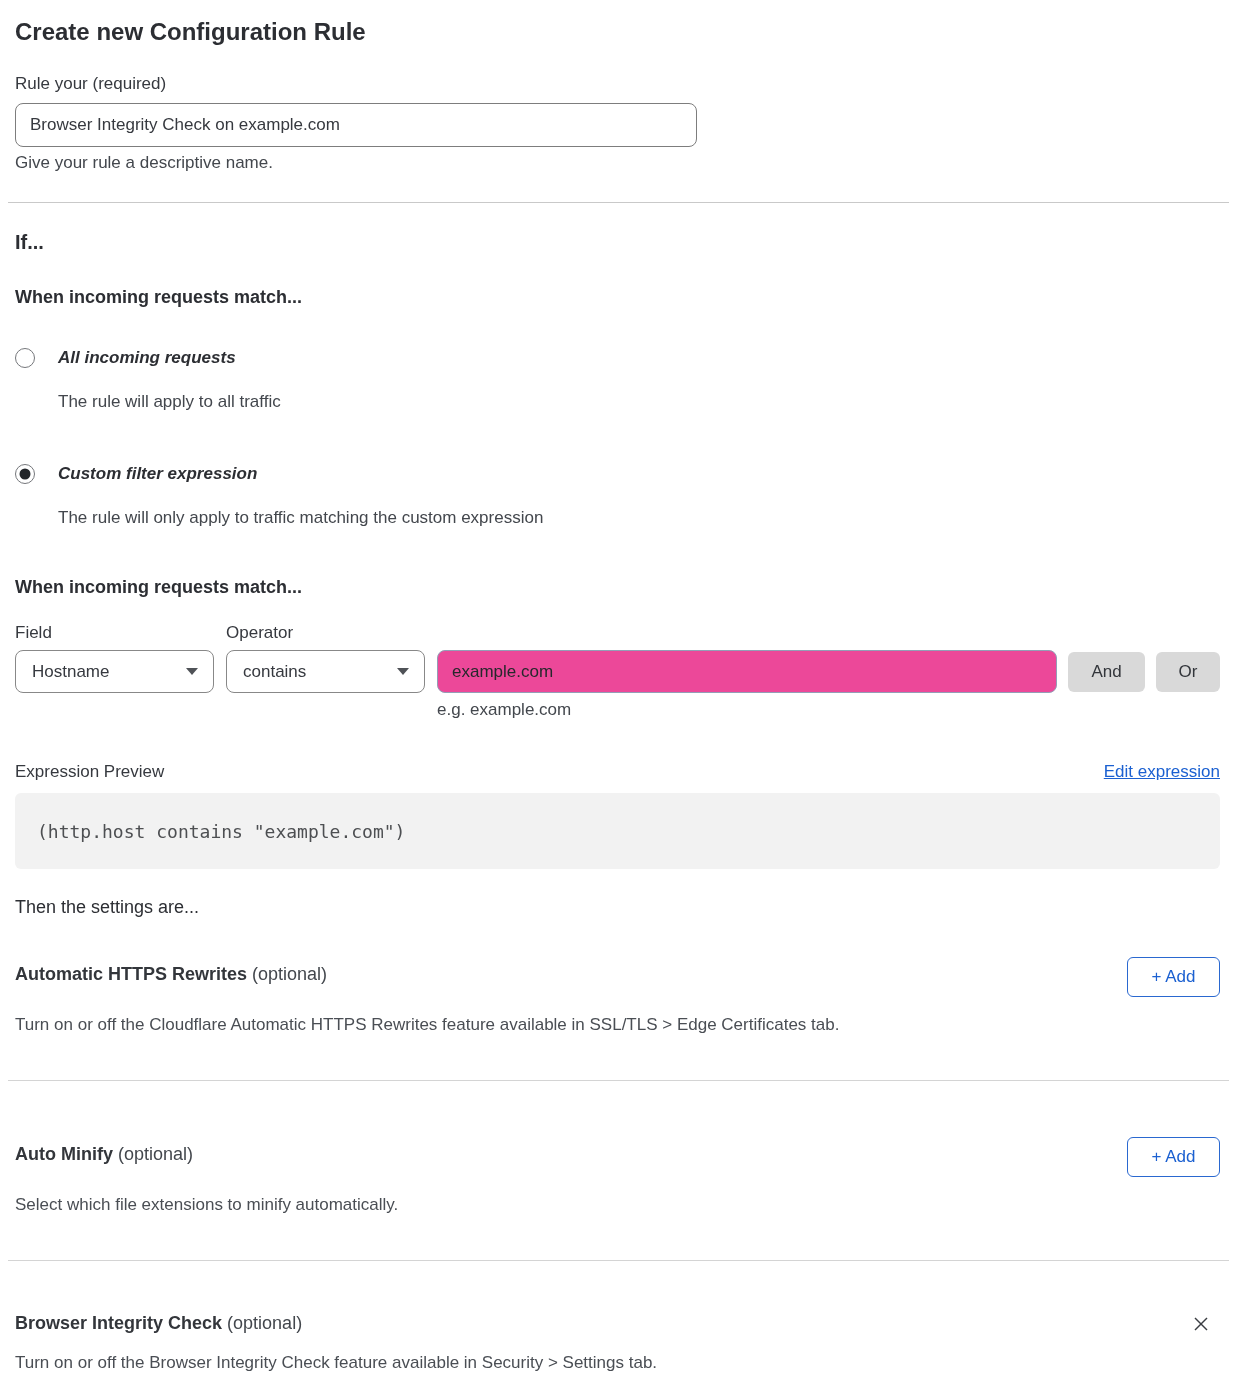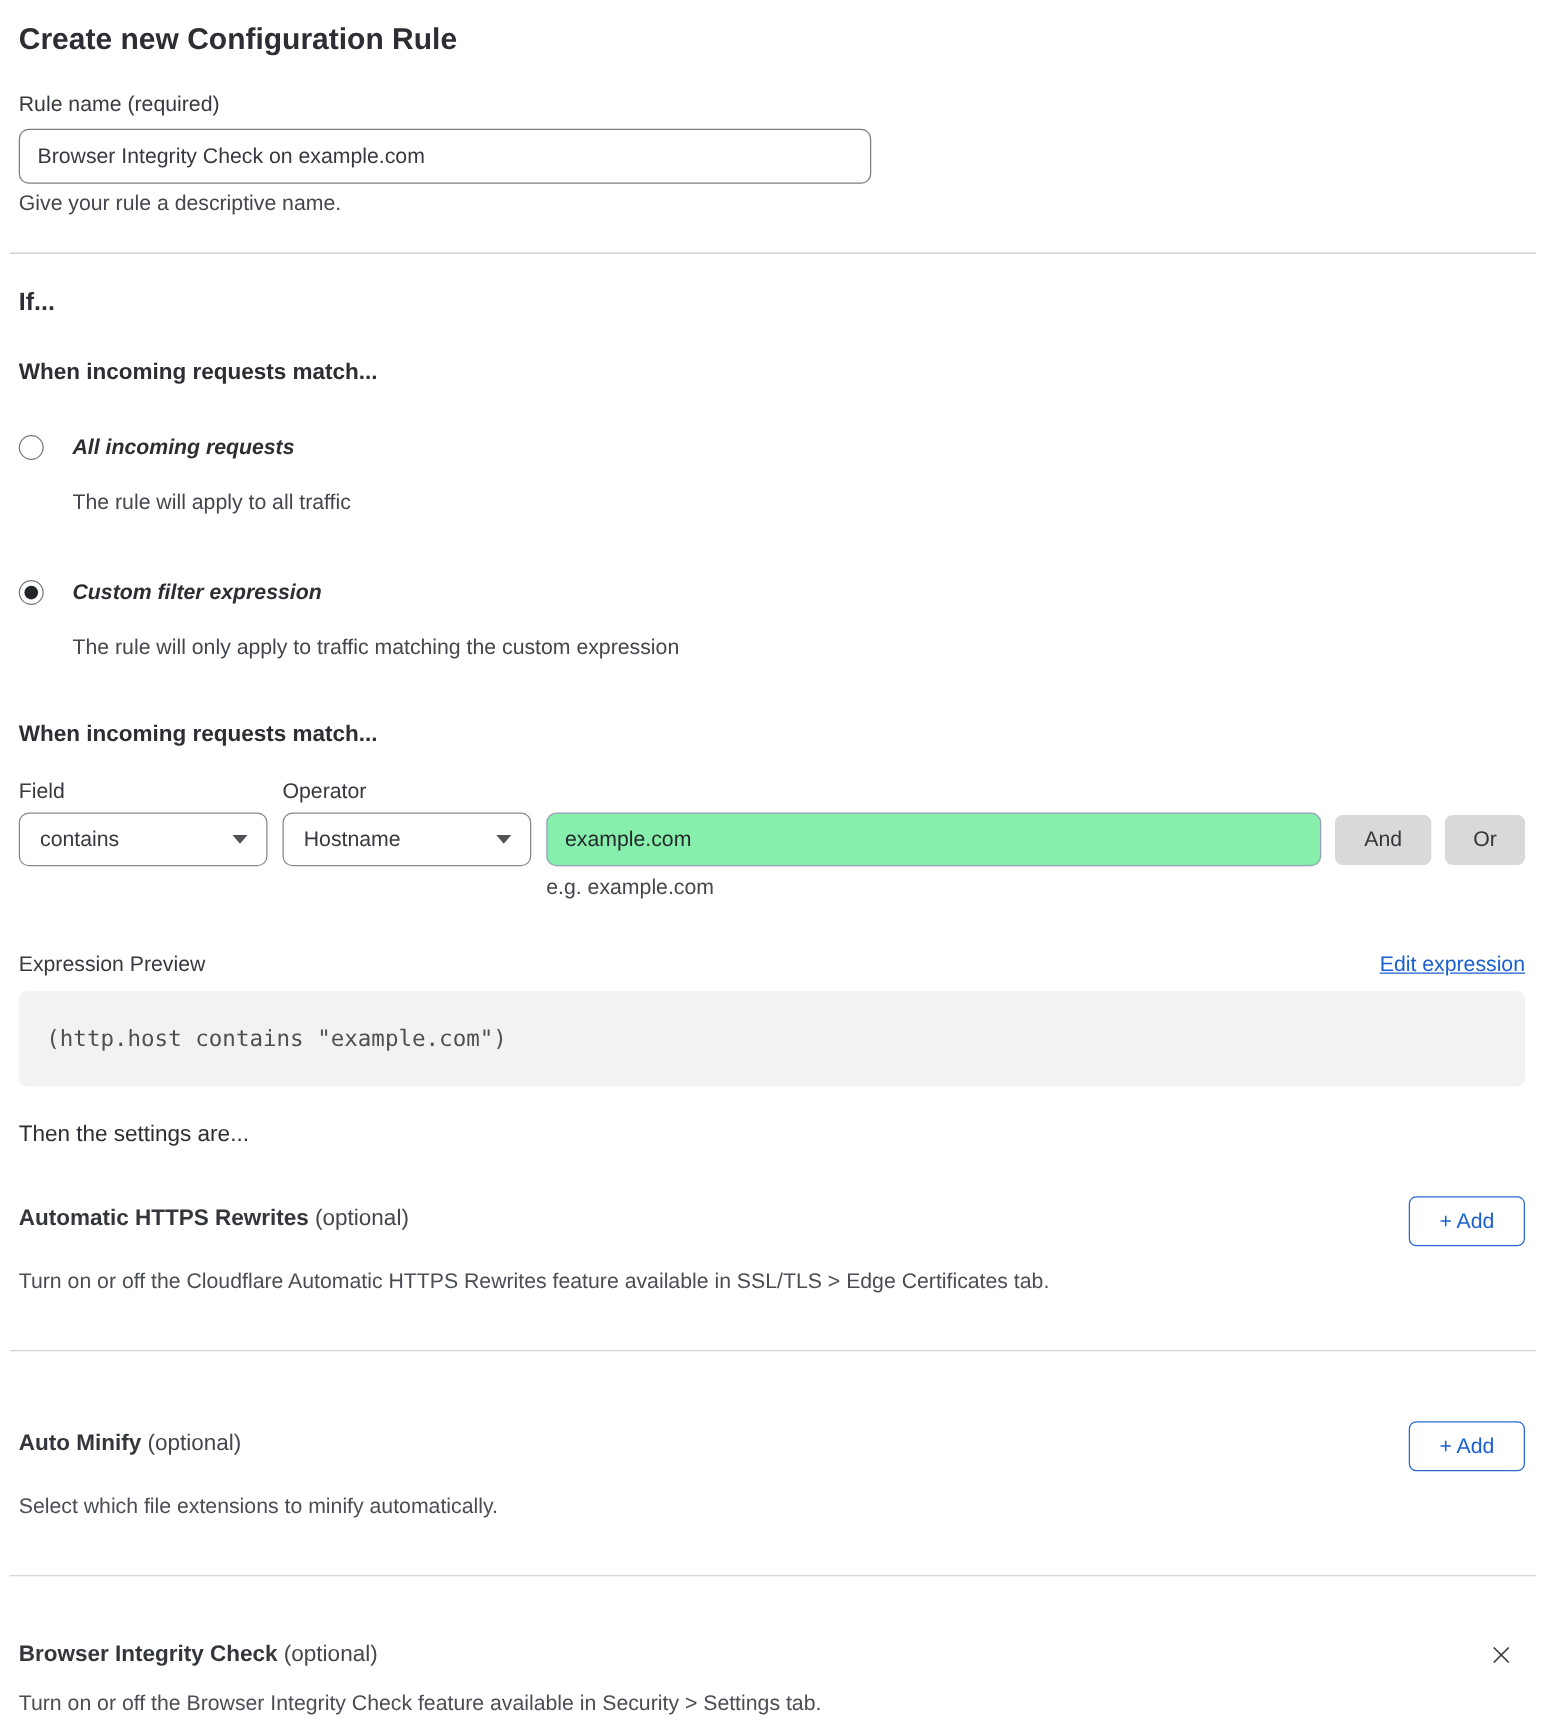--- a/index.html
+++ b/index.html
@@ -62,21 +62,21 @@
     background:#fff; cursor:pointer; margin-right:12px;
   }
   .caret-down {
     width:0; height:0;
     border-left:6px solid transparent; border-right:6px solid transparent;
     border-top:7px solid #4f5257;
   }
   .value-input {
     width:620px; height:43px;
     border:1px solid #939eb6; border-radius:8px;
-    background:#86efac; padding:0 14px;
+    background:#ec4899; padding:0 14px;
     font-size:17px; color:#26282c;
     font-family:"Liberation Sans", sans-serif; outline:none;
   }
   .conj-button {
     height:40px; border:none; border-radius:6px;
     background:#d9d9d9; color:#33363b; font-size:17px;
     font-family:"Liberation Sans", sans-serif; cursor:pointer;
   }
   .and-btn { width:77px; margin-left:11px; }
   .or-btn  { width:64px; margin-left:11px; }
@@ -122,21 +122,21 @@
   .toggle .knob {
     position:absolute; right:1px; top:1px;
     width:27px; height:27px; border-radius:50%; background:#fff;
   }
 </style>
 </head>
 <body>
 
 <h1 class="page-title">Create new Configuration Rule</h1>
 
-<div class="form-label">Rule name (required)</div>
+<div class="form-label">Rule your (required)</div>
 <input class="rule-name-input" type="text" value="Browser Integrity Check on example.com" style="">
 <div class="helper-text">Give your rule a descriptive name.</div>
 
 <hr class="divider">
 
 <h2 class="if-heading">If...</h2>
 <h3 class="sub-heading">When incoming requests match...</h3>
 
 <div class="radio-option">
   <span class="radio-circle"></span>
@@ -156,25 +156,25 @@
 
 <h3 class="sub-heading second">When incoming requests match...</h3>
 
 <div class="builder-labels">
   <span class="lbl-field">Field</span>
   <span class="lbl-operator">Operator</span>
 </div>
 
 <div class="builder-row">
   <div class="select-box">
+    <span>Hostname</span>
+    <span class="caret-down"></span>
+  </div>
+  <div class="select-box">
     <span>contains</span>
-    <span class="caret-down"></span>
-  </div>
-  <div class="select-box">
-    <span>Hostname</span>
     <span class="caret-down"></span>
   </div>
   <input class="value-input" type="text" value="example.com" style="">
   <button class="conj-button and-btn">And</button>
   <button class="conj-button or-btn">Or</button>
 </div>
 
 <div class="value-helper">e.g. example.com</div>
 
 <div class="preview-header">

